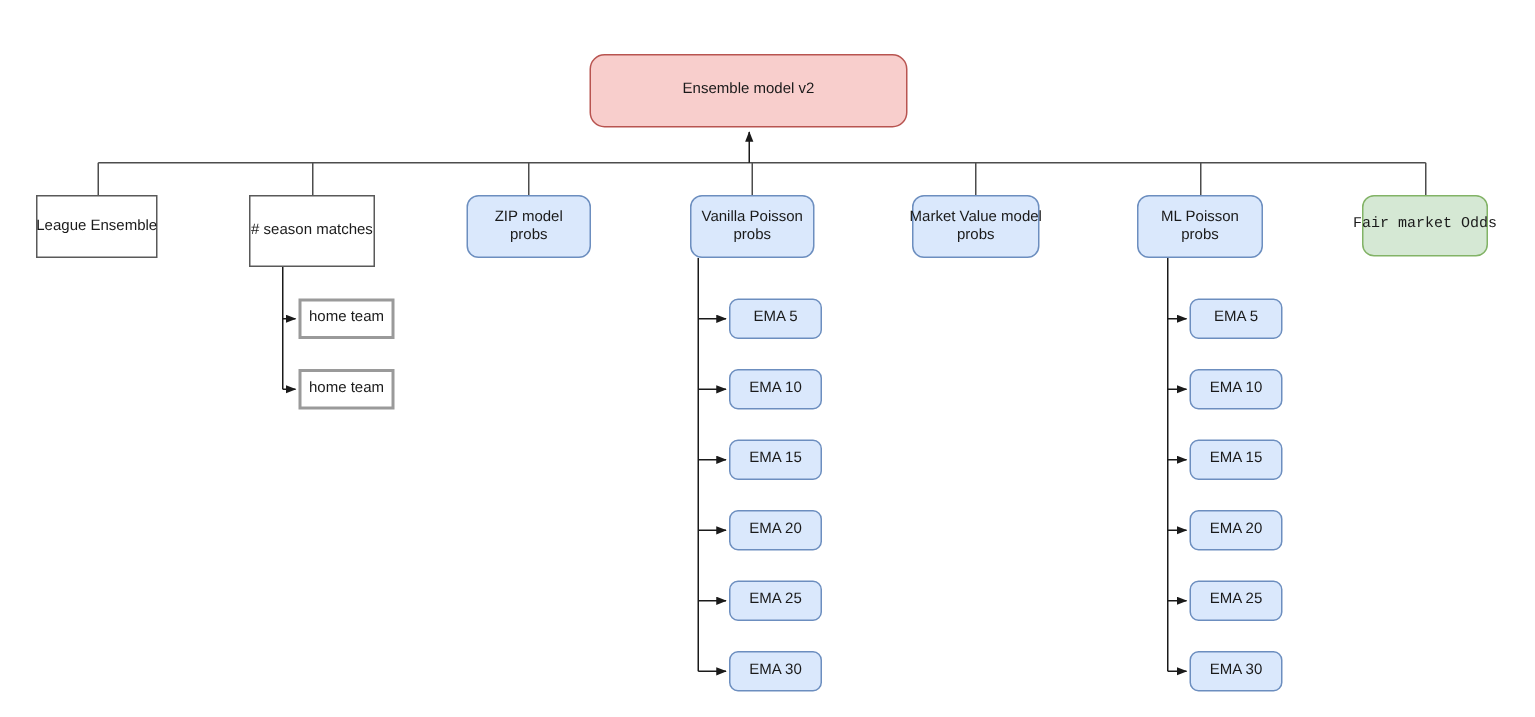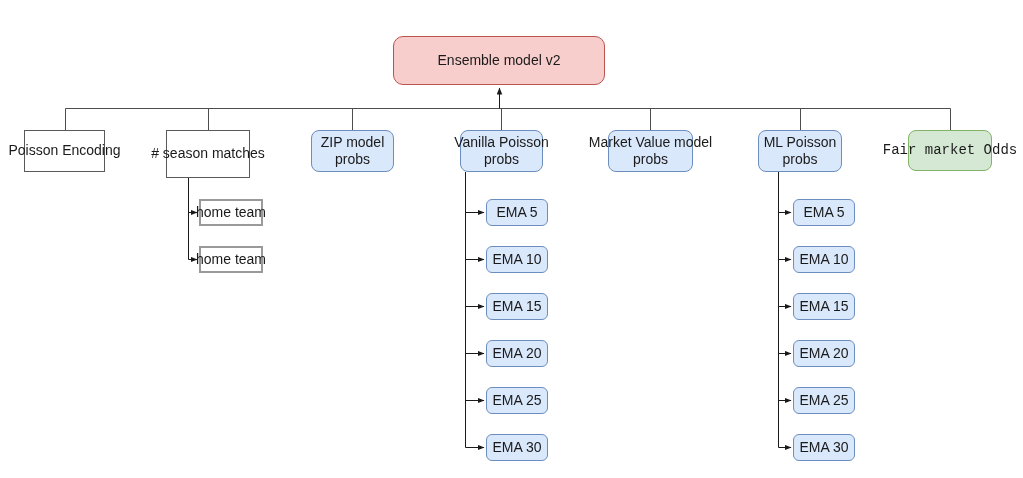--- a/index.html
+++ b/index.html
@@ -16,21 +16,21 @@
     left: 0; top: 0;
     width: 1023px; height: 478px;
   }
   .node {
     position: absolute;
     box-sizing: border-box;
     display: flex;
     align-items: center;
     justify-content: center;
     text-align: center;
-    font-size: 14px;
+    font-size: 10px;
     line-height: 1.25;
     color: #1a1a1a;
     white-space: pre;
   }
   .root {
     background: #f8cecc;
     border: 1px solid #b85450;
     border-radius: 10px;
   }
   .plain {
@@ -106,21 +106,21 @@
       <path d="M778.5,259.5 H791" marker-end="url(#arrow)"></path>
       <path d="M778.5,306.5 H791" marker-end="url(#arrow)"></path>
       <path d="M778.5,353.5 H791" marker-end="url(#arrow)"></path>
       <path d="M778.5,400.5 H791" marker-end="url(#arrow)"></path>
       <path d="M778.5,447.5 H791" marker-end="url(#arrow)"></path>
     </g>
   </svg>
 
   <div class="node root" style="left:393px; top:36px; width:212px; height:49px;">Ensemble model v2</div>
 
-  <div class="node plain" style="left:24px; top:130px; width:81px; height:42px;">Poisson Encoding</div>
+  <div class="node plain" style="left:24px; top:130px; width:81px; height:42px;">League Ensemble</div>
 
   <div class="node plain" style="left:166px; top:130px; width:84px; height:48px;"># season matches</div>
 
   <div class="node blue" style="left:311px; top:130px; width:83px; height:42px;">ZIP model
 probs</div>
 
   <div class="node blue" style="left:460px; top:130px; width:83px; height:42px;">Vanilla Poisson
 probs</div>
 
   <div class="node blue" style="left:608px; top:130px; width:85px; height:42px;">Market Value model

